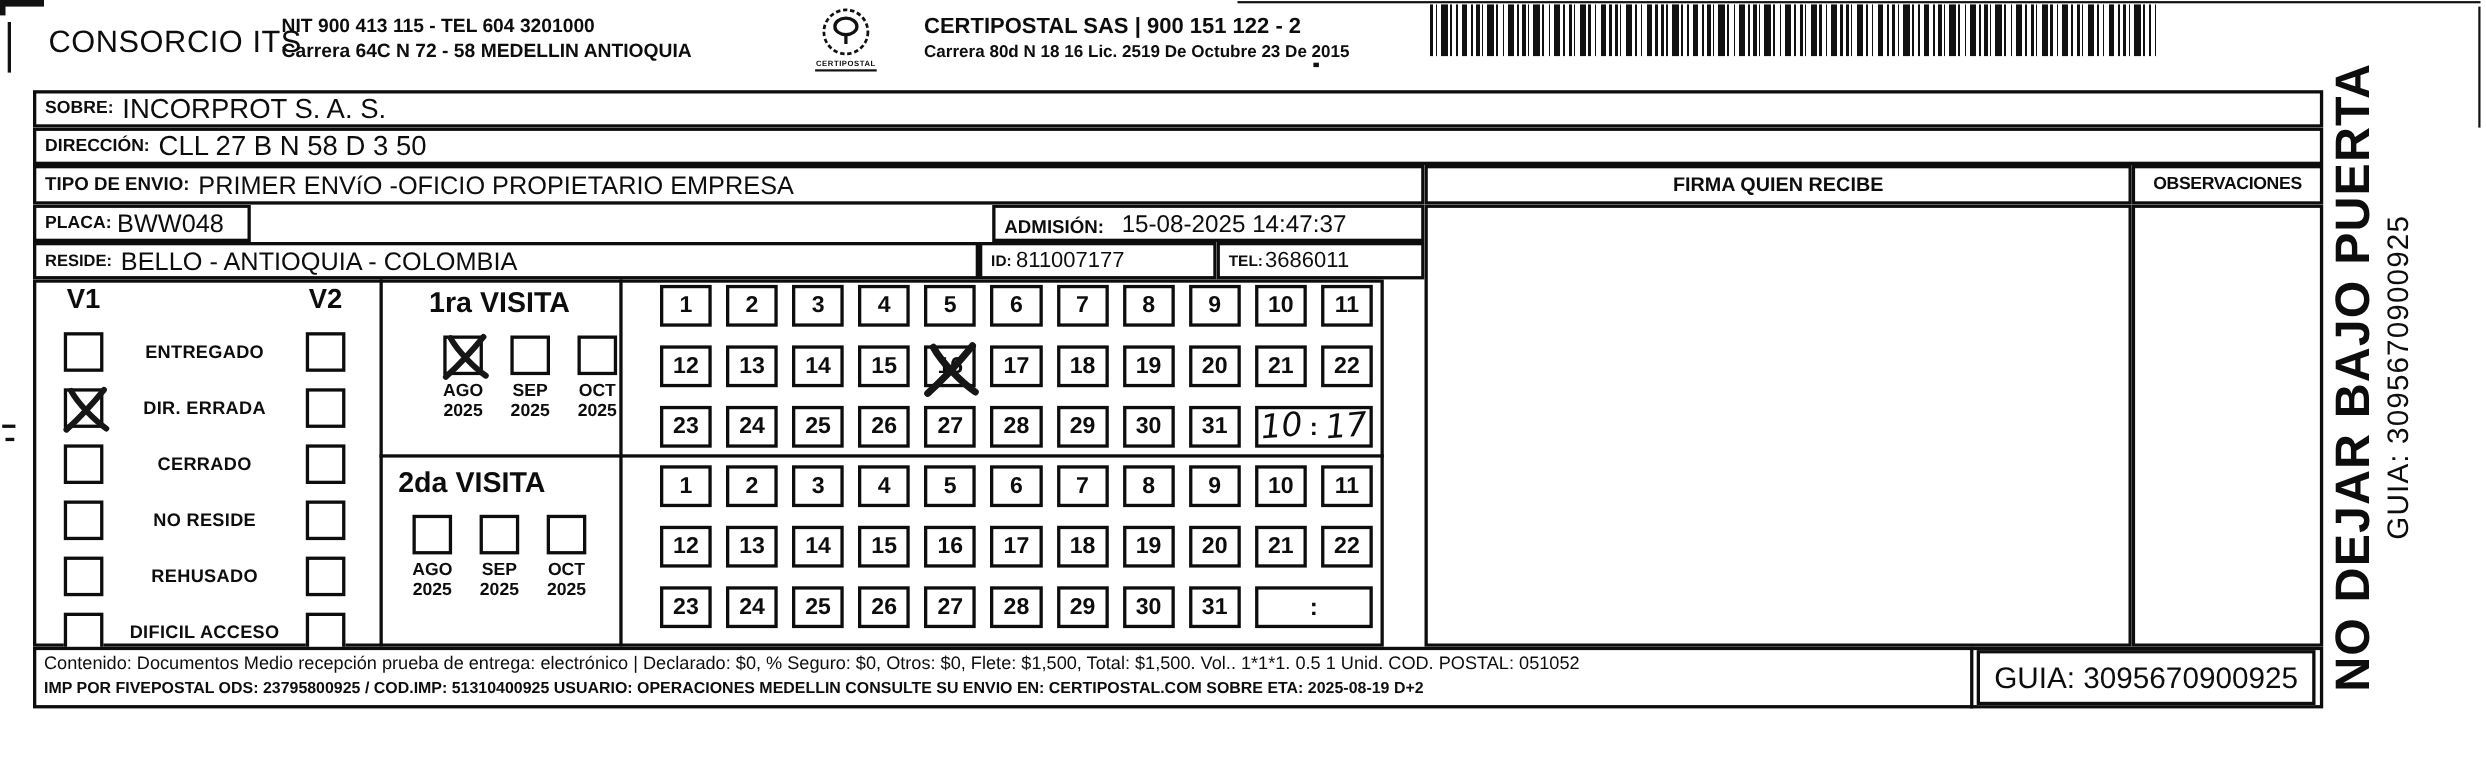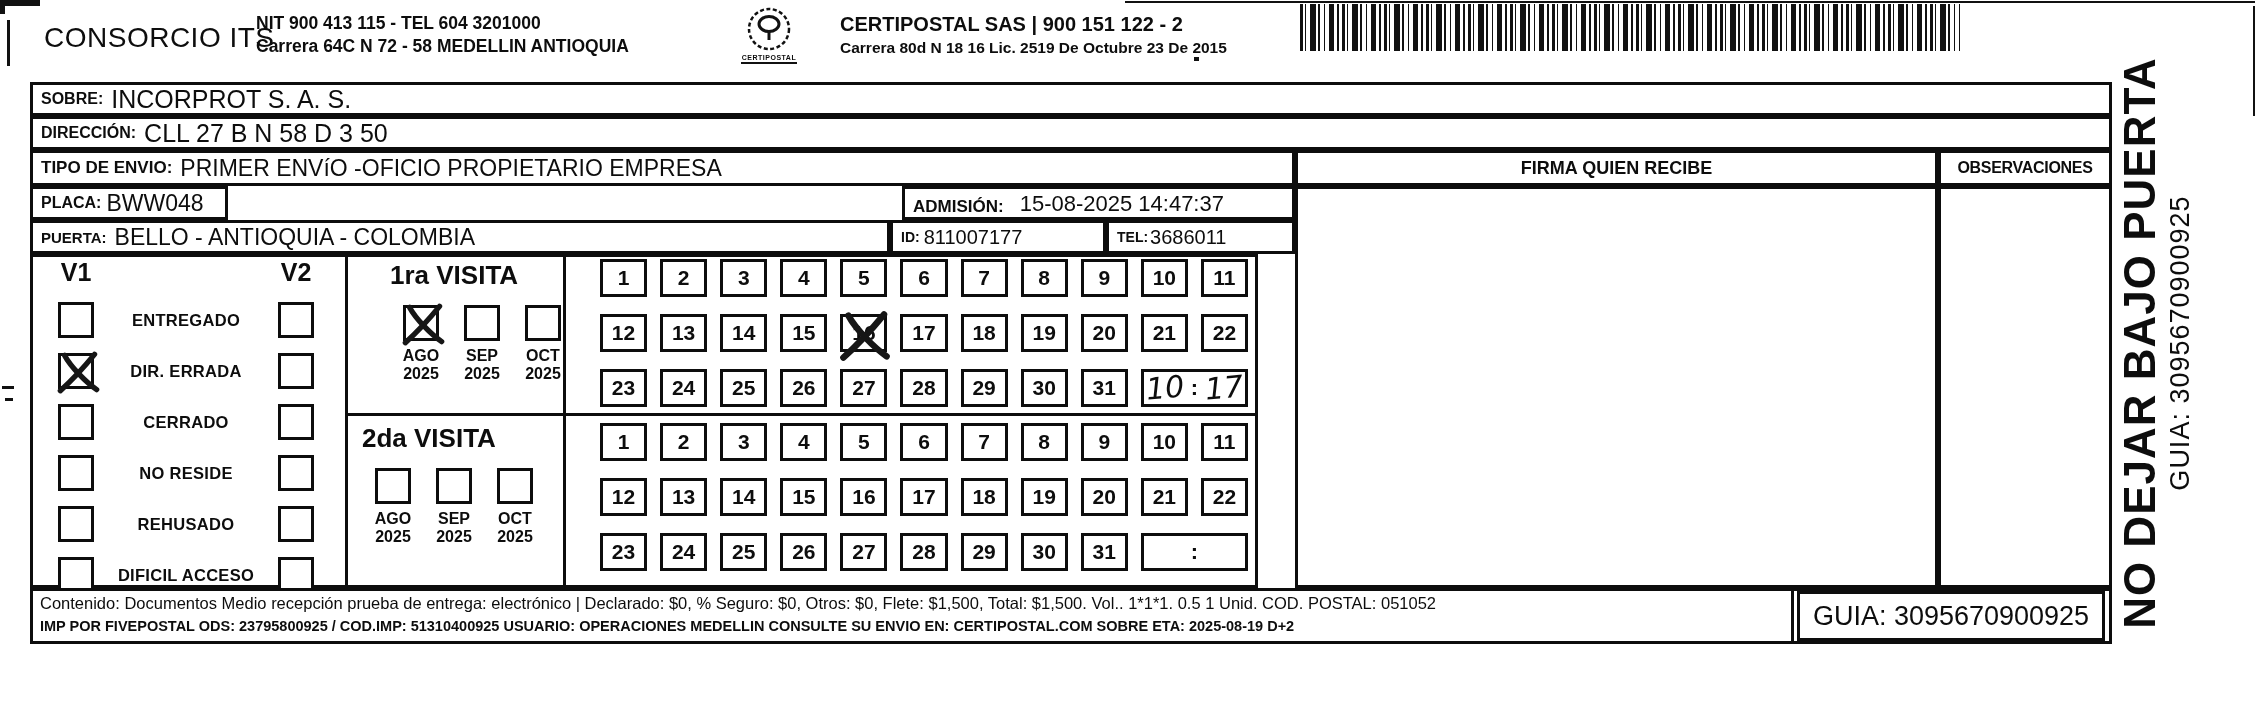--- a/index.html
+++ b/index.html
@@ -119,21 +119,21 @@
   <div class="box rowflex fieldrow" style="left:30px;top:186px;width:198px;height:34px;">
     <span class="fl-label">PLACA:</span>
     <span class="fl-value mid" style="margin-left:5px;">BWW048</span>
   </div>
   <div class="box rowflex fieldrow" style="left:902px;top:186px;width:393px;height:34px;align-items:flex-end;">
     <span class="fl-label" style="font-size:17px;">ADMISIÓN:</span>
     <span class="fl-value small" style="font-size:22px;margin-left:16px;">15-08-2025 14:47:37</span>
   </div>
 
   <div class="box rowflex fieldrow" style="left:30px;top:220px;width:860px;height:34px;">
-    <span class="fl-label" style="font-size:15px;">PUERTA:</span>
+    <span class="fl-label" style="font-size:15px;">RESIDE:</span>
     <span class="fl-value mid">BELLO - ANTIOQUIA - COLOMBIA</span>
   </div>
   <div class="box rowflex fieldrow" style="left:890px;top:220px;width:216px;height:34px;">
     <span class="fl-label" style="font-size:14px;">ID:</span>
     <span class="fl-value small" style="margin-left:4px;">811007177</span>
   </div>
   <div class="box rowflex fieldrow" style="left:1106px;top:220px;width:189px;height:34px;">
     <span class="fl-label" style="font-size:14px;">TEL:</span>
     <span class="fl-value small" style="margin-left:2px;">3686011</span>
   </div>

